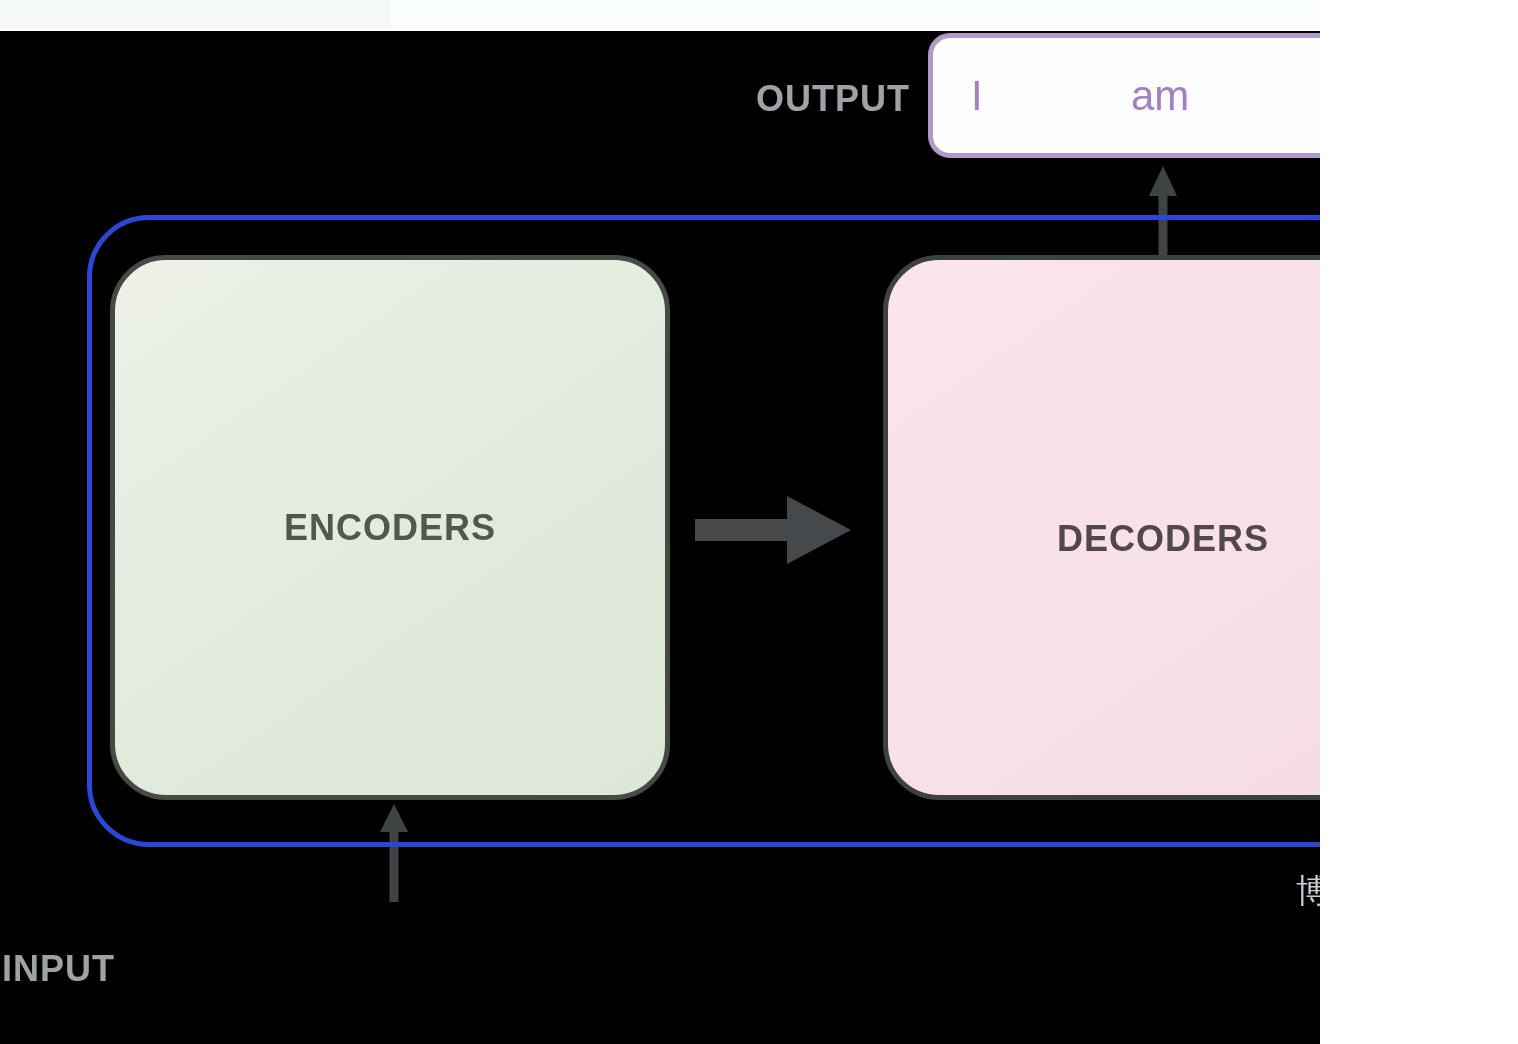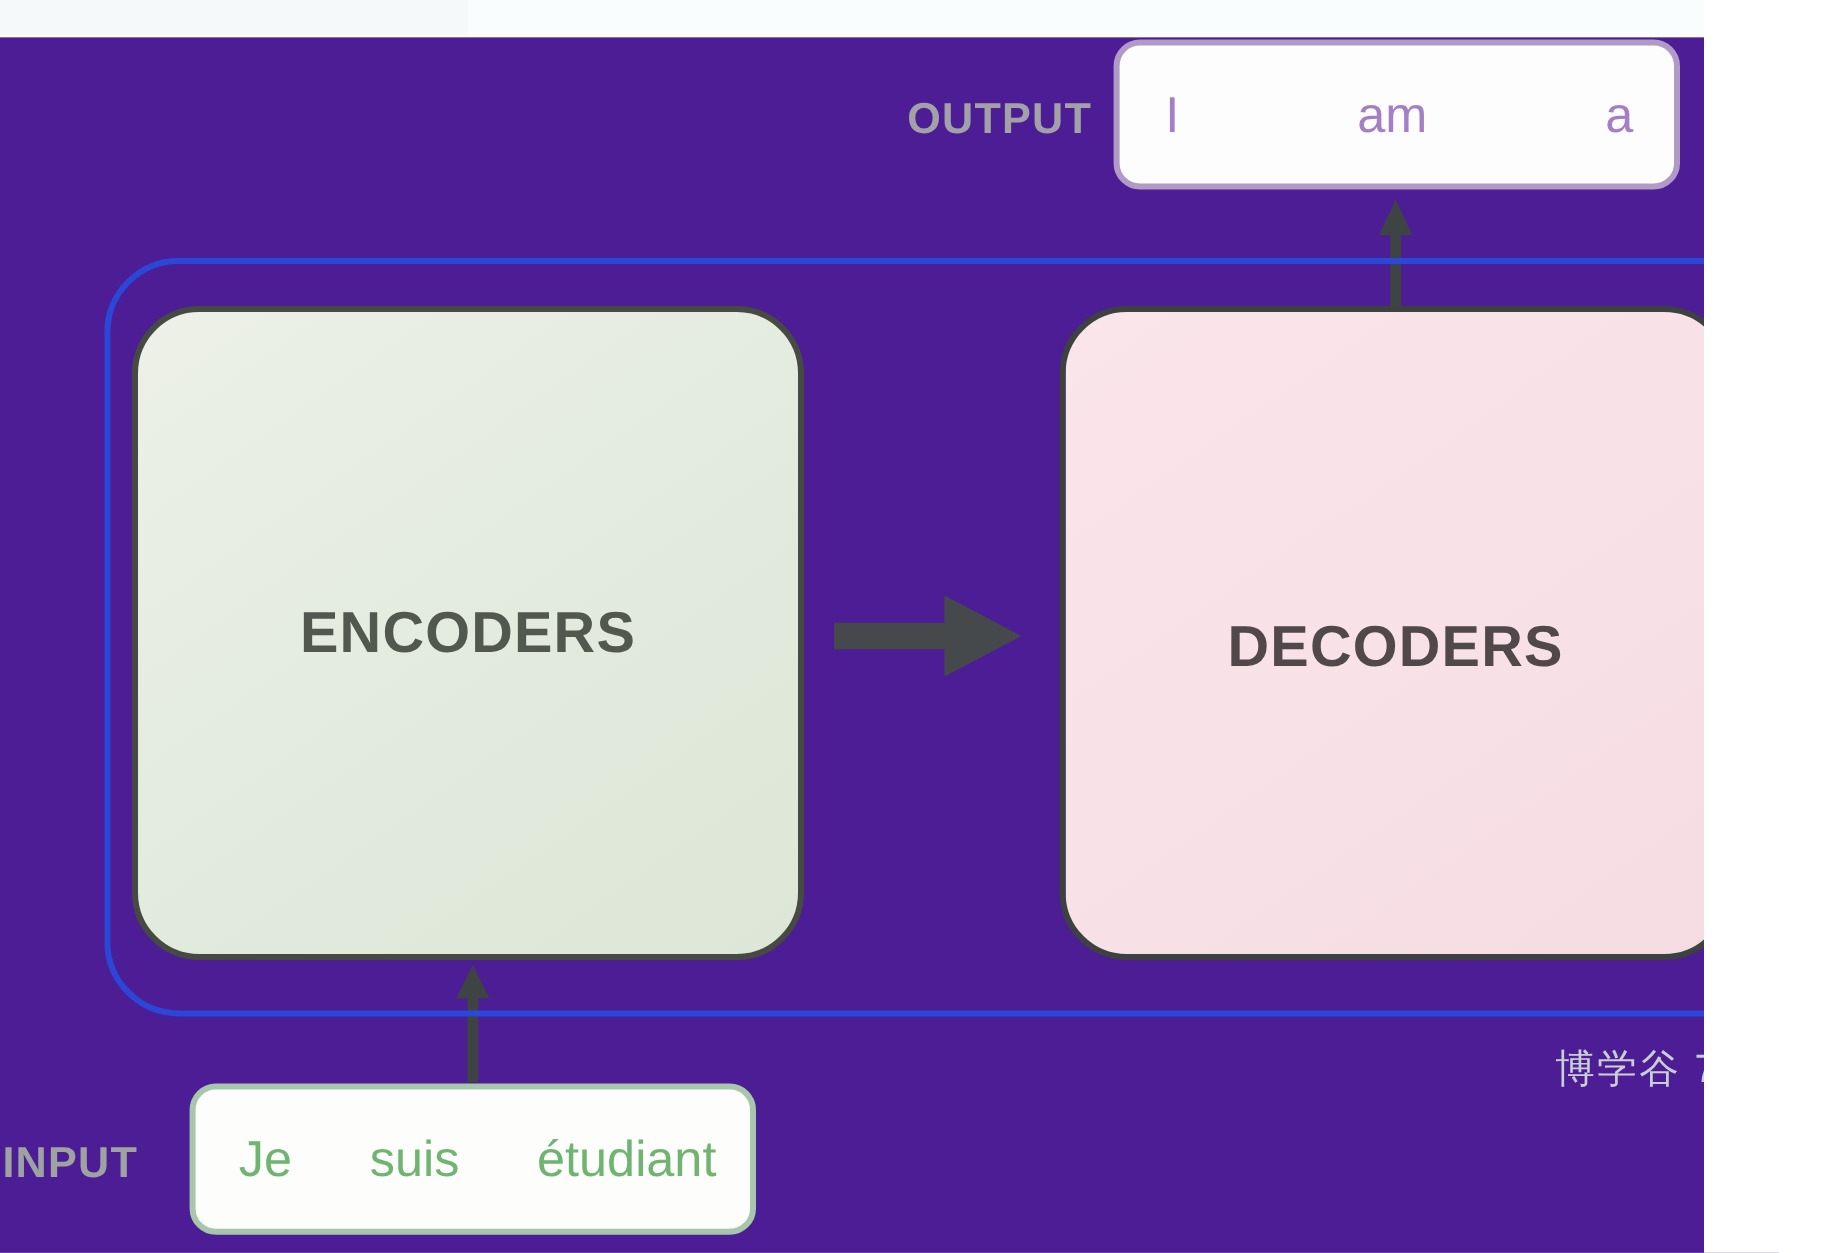--- a/index.html
+++ b/index.html
@@ -1,22 +1,22 @@
 <!DOCTYPE html>
 <html><head>
 <meta charset="utf-8">
 <style>
   html, body { margin: 0; padding: 0; }
   body { font-family: "Liberation Sans", "DejaVu Sans", sans-serif; }
 
   #stage {
     position: relative;
-    width: 1420px;
+    width: 1320px;
     height: 1044px;
-    background: #4c1d95;
+    background: #000000;
     overflow: hidden;
   }
 
   
   .top-strip {
     position: absolute; left: 0; top: 0; width: 1518px; height: 29px;
     background: #fafdfd;
     border-bottom: 2px solid #fffefb;
   }
   .top-strip-left {
@@ -46,21 +46,21 @@
   .encoders-box {
     left: 18px;
     background: linear-gradient(145deg, #edf1e8 0%, #e4ebdf 45%, #dde6d7 100%);
   }
   .decoders-box {
     left: 791px;
     border-color: #3d4240;
     background: linear-gradient(145deg, #fae5ea 0%, #f8e1e7 50%, #f5dce3 100%);
   }
   .block-label {
-    font-size: 48px; font-weight: 700; letter-spacing: 1px;
+    font-size: 36px; font-weight: 700; letter-spacing: 1px;
   }
   .encoders-box .block-label { color: #53584f; }
   .decoders-box .block-label { color: #51484c; margin-top: 23px; }
 
   
   .arrow-svg { position: absolute; z-index: 1; }
   .h-arrow   { left: 695px; top: 495px; }
   .out-arrow { left: 1147px; top: 166px; }
   .in-arrow  { left: 378px;  top: 804px; }
 
@@ -154,21 +154,16 @@
     </div>
 
     <div class="block-box decoders-box">
       <span class="block-label">DECODERS</span>
     </div>
 
   </div>
 
   <div class="side-label input-label">INPUT</div>
 
-  <div class="phrase-box input-box">
-    <span class="word">Je</span>
-    <span class="word">suis</span>
-    <span class="word">étudiant</span>
-  </div>
 
   <div class="watermark">博学谷 75335 正</div>
 
 </div>
 
 </body></html>

